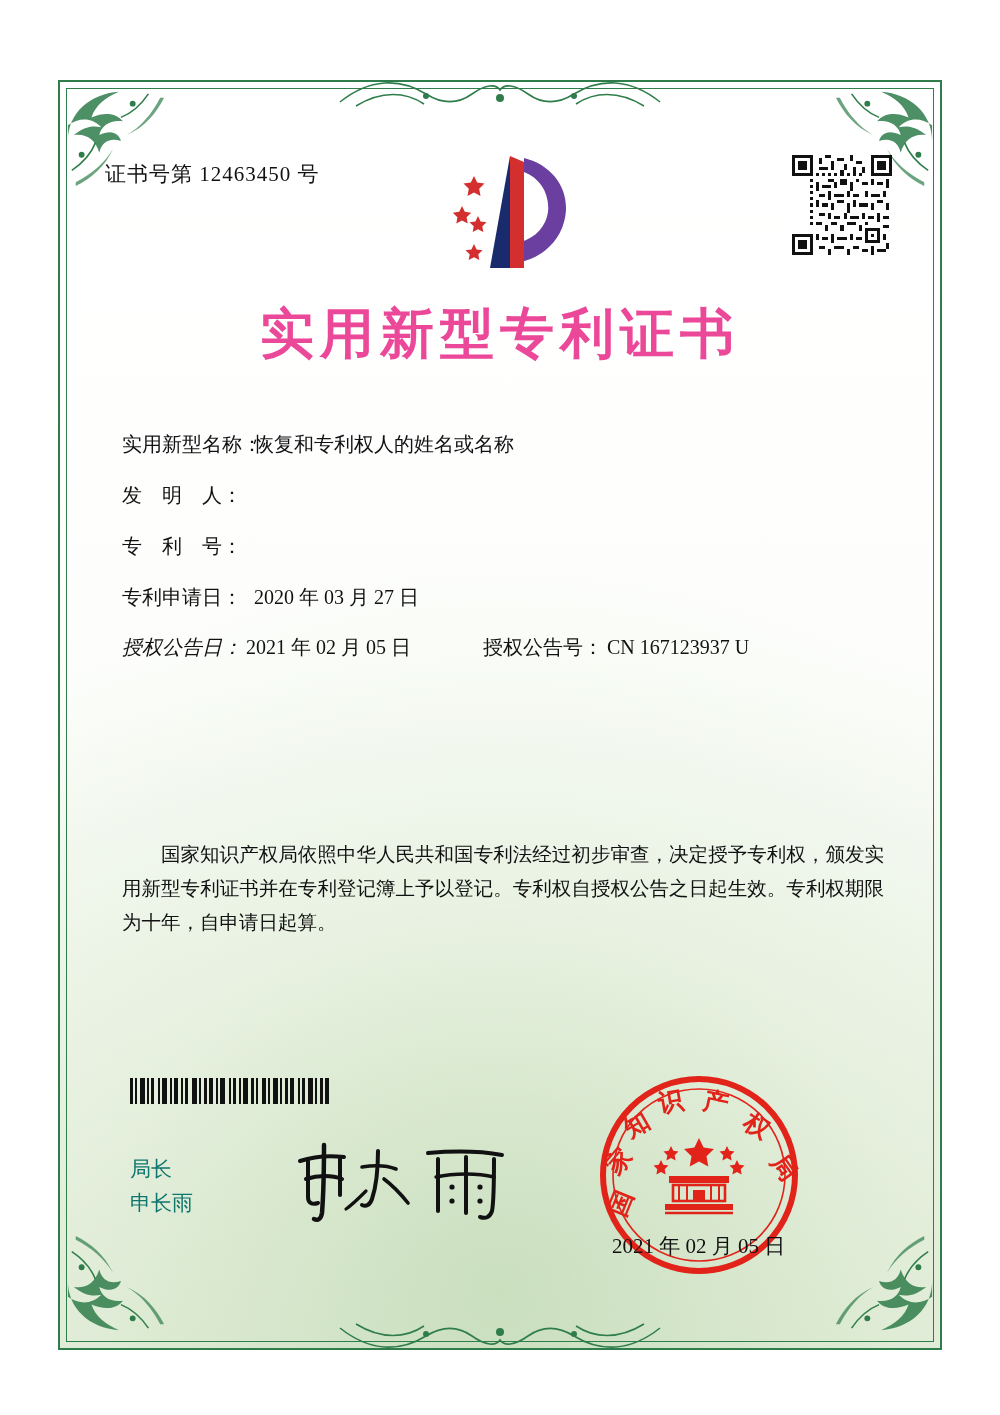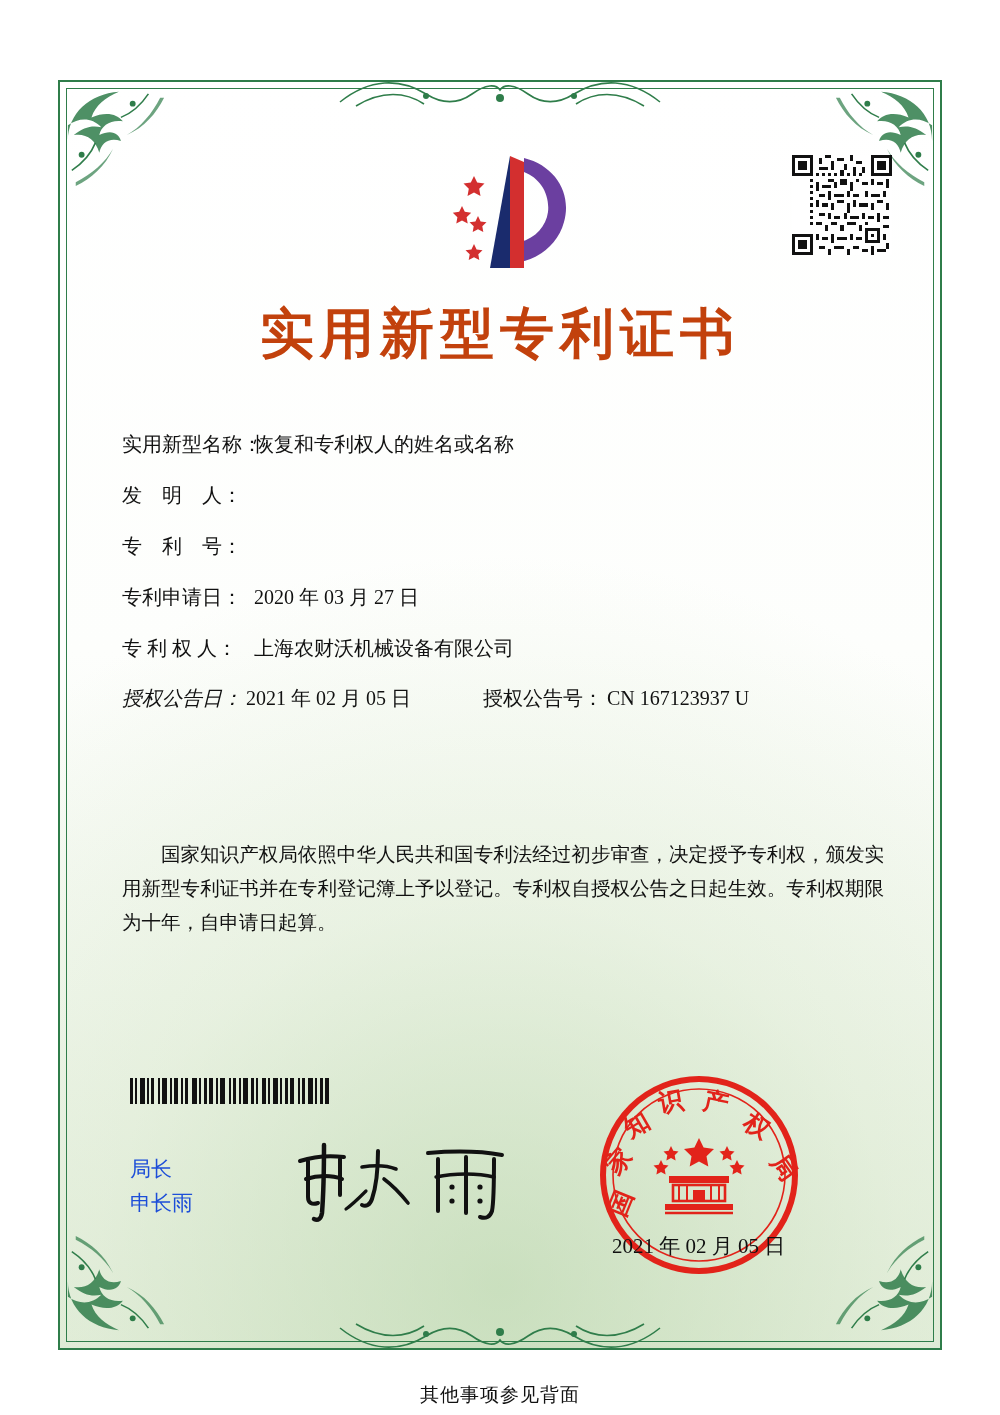--- a/index.html
+++ b/index.html
@@ -124,21 +124,21 @@
   
   .main-title {
     position: absolute;
     left: 0;
     top: 298px;
     width: 1000px;
     text-align: center;
     font-size: 54px;
     font-weight: bold;
     letter-spacing: 6px;
-    color: #c2410c;
+    color: #ec4899;
     font-family: "DejaVu Serif", "Liberation Serif", serif;
   }
 
   
   .fields {
     position: absolute;
     left: 122px;
     top: 430px;
     width: 760px;
   }
@@ -205,21 +205,21 @@
     height: 100%;
   }
 
   
   .sig-label {
     position: absolute;
     left: 130px;
     top: 1152px;
     font-size: 21px;
     line-height: 34px;
-    color: #1d4ed8;
+    color: #0f766e;
   }
   .sig-script {
     position: absolute;
     left: 288px;
     top: 1135px;
     width: 230px;
     height: 90px;
     color: #111;
   }
   .sig-script svg { width: 100%; height: 100%; display: block; }
@@ -332,20 +332,21 @@
     <svg viewBox="0 0 340 46" fill="none" stroke="currentColor" stroke-width="1.6">
       <path d="M10 30 C40 6 70 6 96 22 C112 32 128 32 142 22 C156 12 166 12 170 18 C174 12 184 12 198 22 C212 32 228 32 244 22 C270 6 300 6 330 30"></path>
       <path d="M26 34 C52 18 76 20 94 32"></path>
       <path d="M314 34 C288 18 264 20 246 32"></path>
       <circle cx="170" cy="26" r="4" fill="currentColor" stroke="none"></circle>
       <circle cx="96" cy="24" r="3" fill="currentColor" stroke="none"></circle>
       <circle cx="244" cy="24" r="3" fill="currentColor" stroke="none"></circle>
     </svg>
   </div>
 
+  <div class="cert-no">证书号第 12463450 号</div>
 
   <div class="logo">
     <svg viewBox="0 0 150 130">
 
       <path d="M92 8 C124 16 140 44 132 72 C126 94 108 108 88 112 L88 92 C104 88 114 76 116 62 C118 44 108 28 92 22 Z" fill="#6b3fa0"></path>
 
       <path d="M78 6 L92 12 L92 118 L78 118 Z" fill="#d32f2f"></path>
 
       <path d="M78 6 L78 118 L58 118 Z" fill="#1a2b6d"></path>
 
@@ -494,24 +495,20 @@
 
     <div class="field-row">
       <span class="field-label">专　利　号：</span>
     </div>
 
     <div class="field-row">
       <span class="field-label">专利申请日：</span>
       <span class="field-value">2020 年 03 月 27 日</span>
     </div>
 
-    <div class="field-row">
-      <span class="field-label">专 利 权 人：</span>
-      <span class="field-value">上海农财沃机械设备有限公司</span>
-    </div>
 
 
     <div class="pub-row">
       <span class="pub-date-label">授权公告日：</span>
       <span class="pub-date-value">2021 年 02 月 05 日</span>
       <span class="pub-no-label">授权公告号：</span>
       <span class="pub-no-value">CN 167123937 U</span>
     </div>
   </div>
 
@@ -650,15 +647,14 @@
         <text transform="translate(66,42) rotate(-10)">识</text>
         <text transform="translate(108,38) rotate(12)">产</text>
         <text transform="translate(148,56) rotate(33)">权</text>
         <text transform="translate(176,92) rotate(55)">局</text>
       </g>
     </svg>
   </div>
 
   <div class="seal-date">2021 年 02 月 05 日</div>
 
-  <div class="footer-note">其他事项参见背面</div>
 
 </div>
 
 </body></html>

